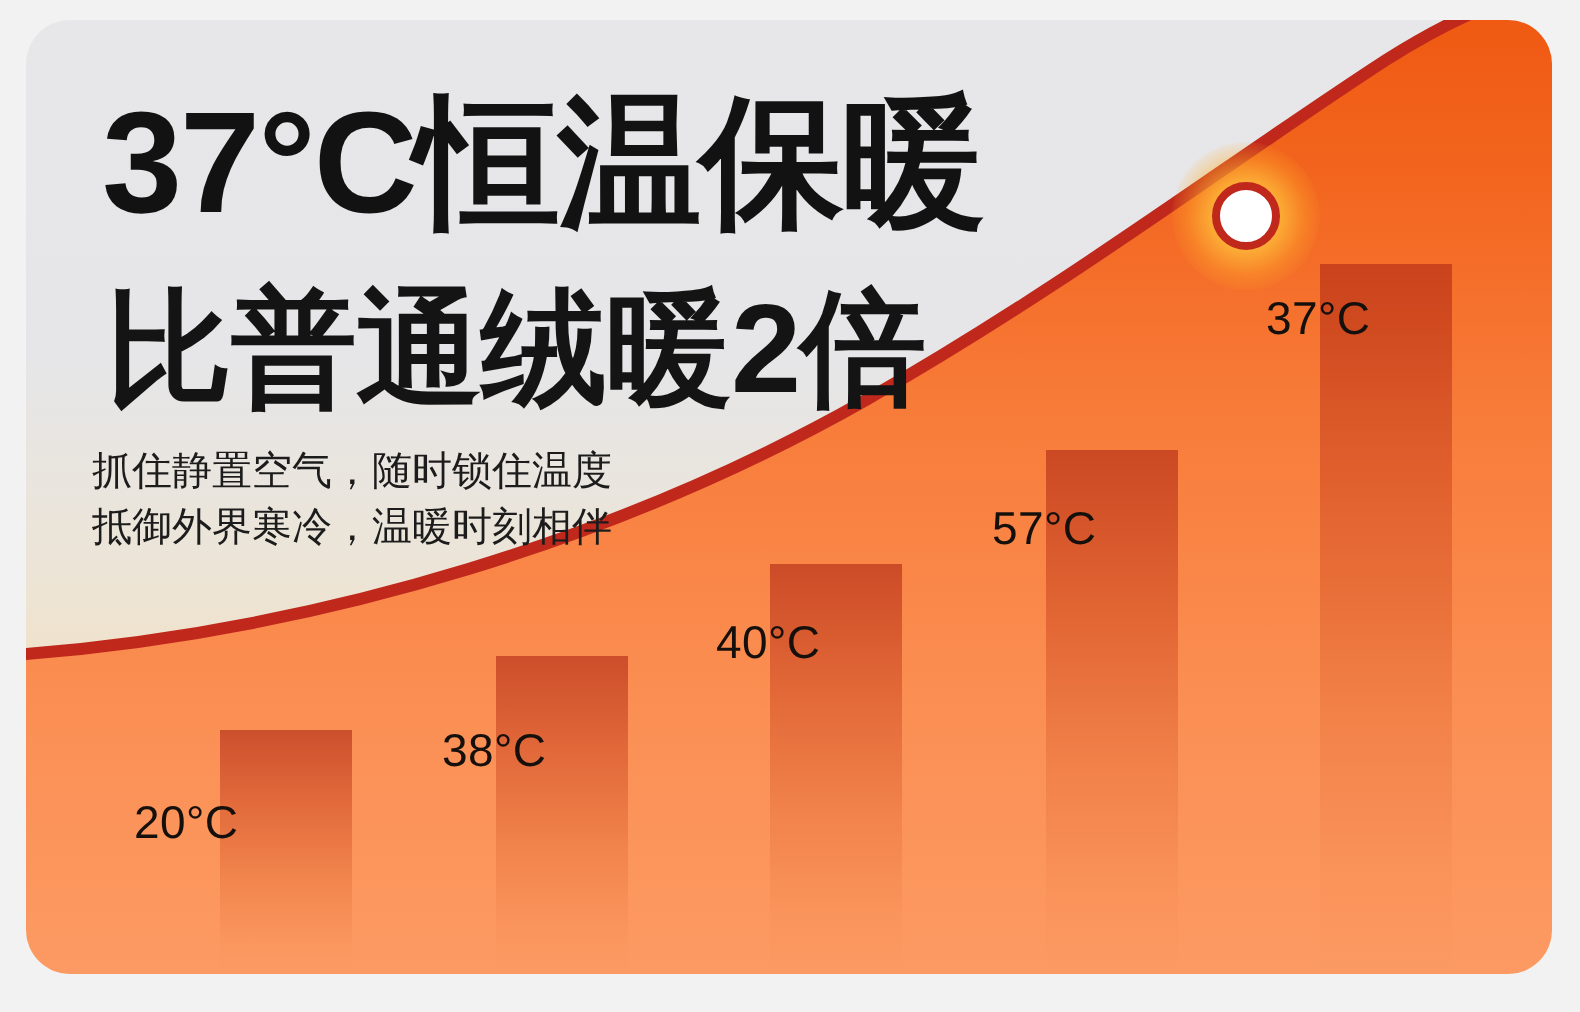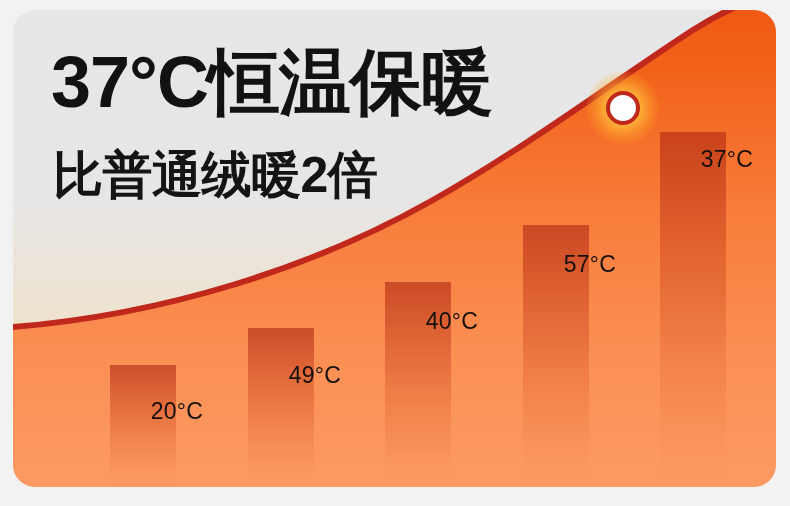--- a/index.html
+++ b/index.html
@@ -42,21 +42,21 @@
         rgba(196,58,24,0.46) 30%,
         rgba(214,86,34,0.26) 62%,
         rgba(230,120,60,0.10) 85%,
         rgba(240,150,90,0.03) 100%);
   }
 
   
   .bar-label{
     position:absolute;
     width:120px;
-    text-align:right;
+    text-align:left;
     color:#16100d;
     font-size:23px;
     font-weight:400;
     letter-spacing:.2px;
     white-space:nowrap;
     font-family:"Liberation Sans","DejaVu Sans",sans-serif;
   }
 
   
   .marker-glow{
@@ -87,21 +87,21 @@
     line-height:76px;
     font-weight:bold;
     color:#121212;
     letter-spacing:-1px;
     white-space:nowrap;
     font-family:"Liberation Sans","DejaVu Sans",sans-serif;
   }
   .subhead{
     position:absolute;
     left:40px;top:134px;
-    font-size:50px;
+    font-size:63px;
     line-height:62px;
     font-weight:bold;
     color:#141414;
     letter-spacing:-0.5px;
     white-space:nowrap;
     font-family:"Liberation Sans","DejaVu Sans",sans-serif;
   }
   .blurb{
     position:absolute;
     left:33px;top:212px;
@@ -140,28 +140,32 @@
       </svg>
 
       <div class="bars">
         <div class="bar" style="left:97px;top:355px;height:122px;"></div>
         <div class="bar" style="left:235px;top:318px;height:159px;"></div>
         <div class="bar" style="left:372px;top:272px;height:205px;"></div>
         <div class="bar" style="left:510px;top:215px;height:262px;"></div>
         <div class="bar" style="left:647px;top:122px;height:355px;"></div>
       </div>
 
-      <div class="bar-label" style="left:70px;top:388px;">20°C</div>
-      <div class="bar-label" style="left:208px;top:352px;">49°C</div>
+      <div class="bar-label" style="left:54px;top:388px;">20°C</div>
+      <div class="bar-label" style="left:208px;top:352px;">38°C</div>
       <div class="bar-label" style="left:345px;top:298px;">40°C</div>
       <div class="bar-label" style="left:483px;top:241px;">57°C</div>
       <div class="bar-label" style="left:620px;top:136px;">37°C</div>
 
       <div class="marker-glow" style="left:573px;top:61px;"></div>
       <div class="marker-dot" style="left:593px;top:81px;"></div>
 
     </div>
 
     <div class="headline">37°C恒温保暖</div>
     <div class="subhead">比普通绒暖2倍</div>
+    <div class="blurb">
+      <div>抓住静置空气，随时锁住温度</div>
+      <div>抵御外界寒冷，温暖时刻相伴</div>
+    </div>
 
   </div>
 </div>
 
 </body></html>

